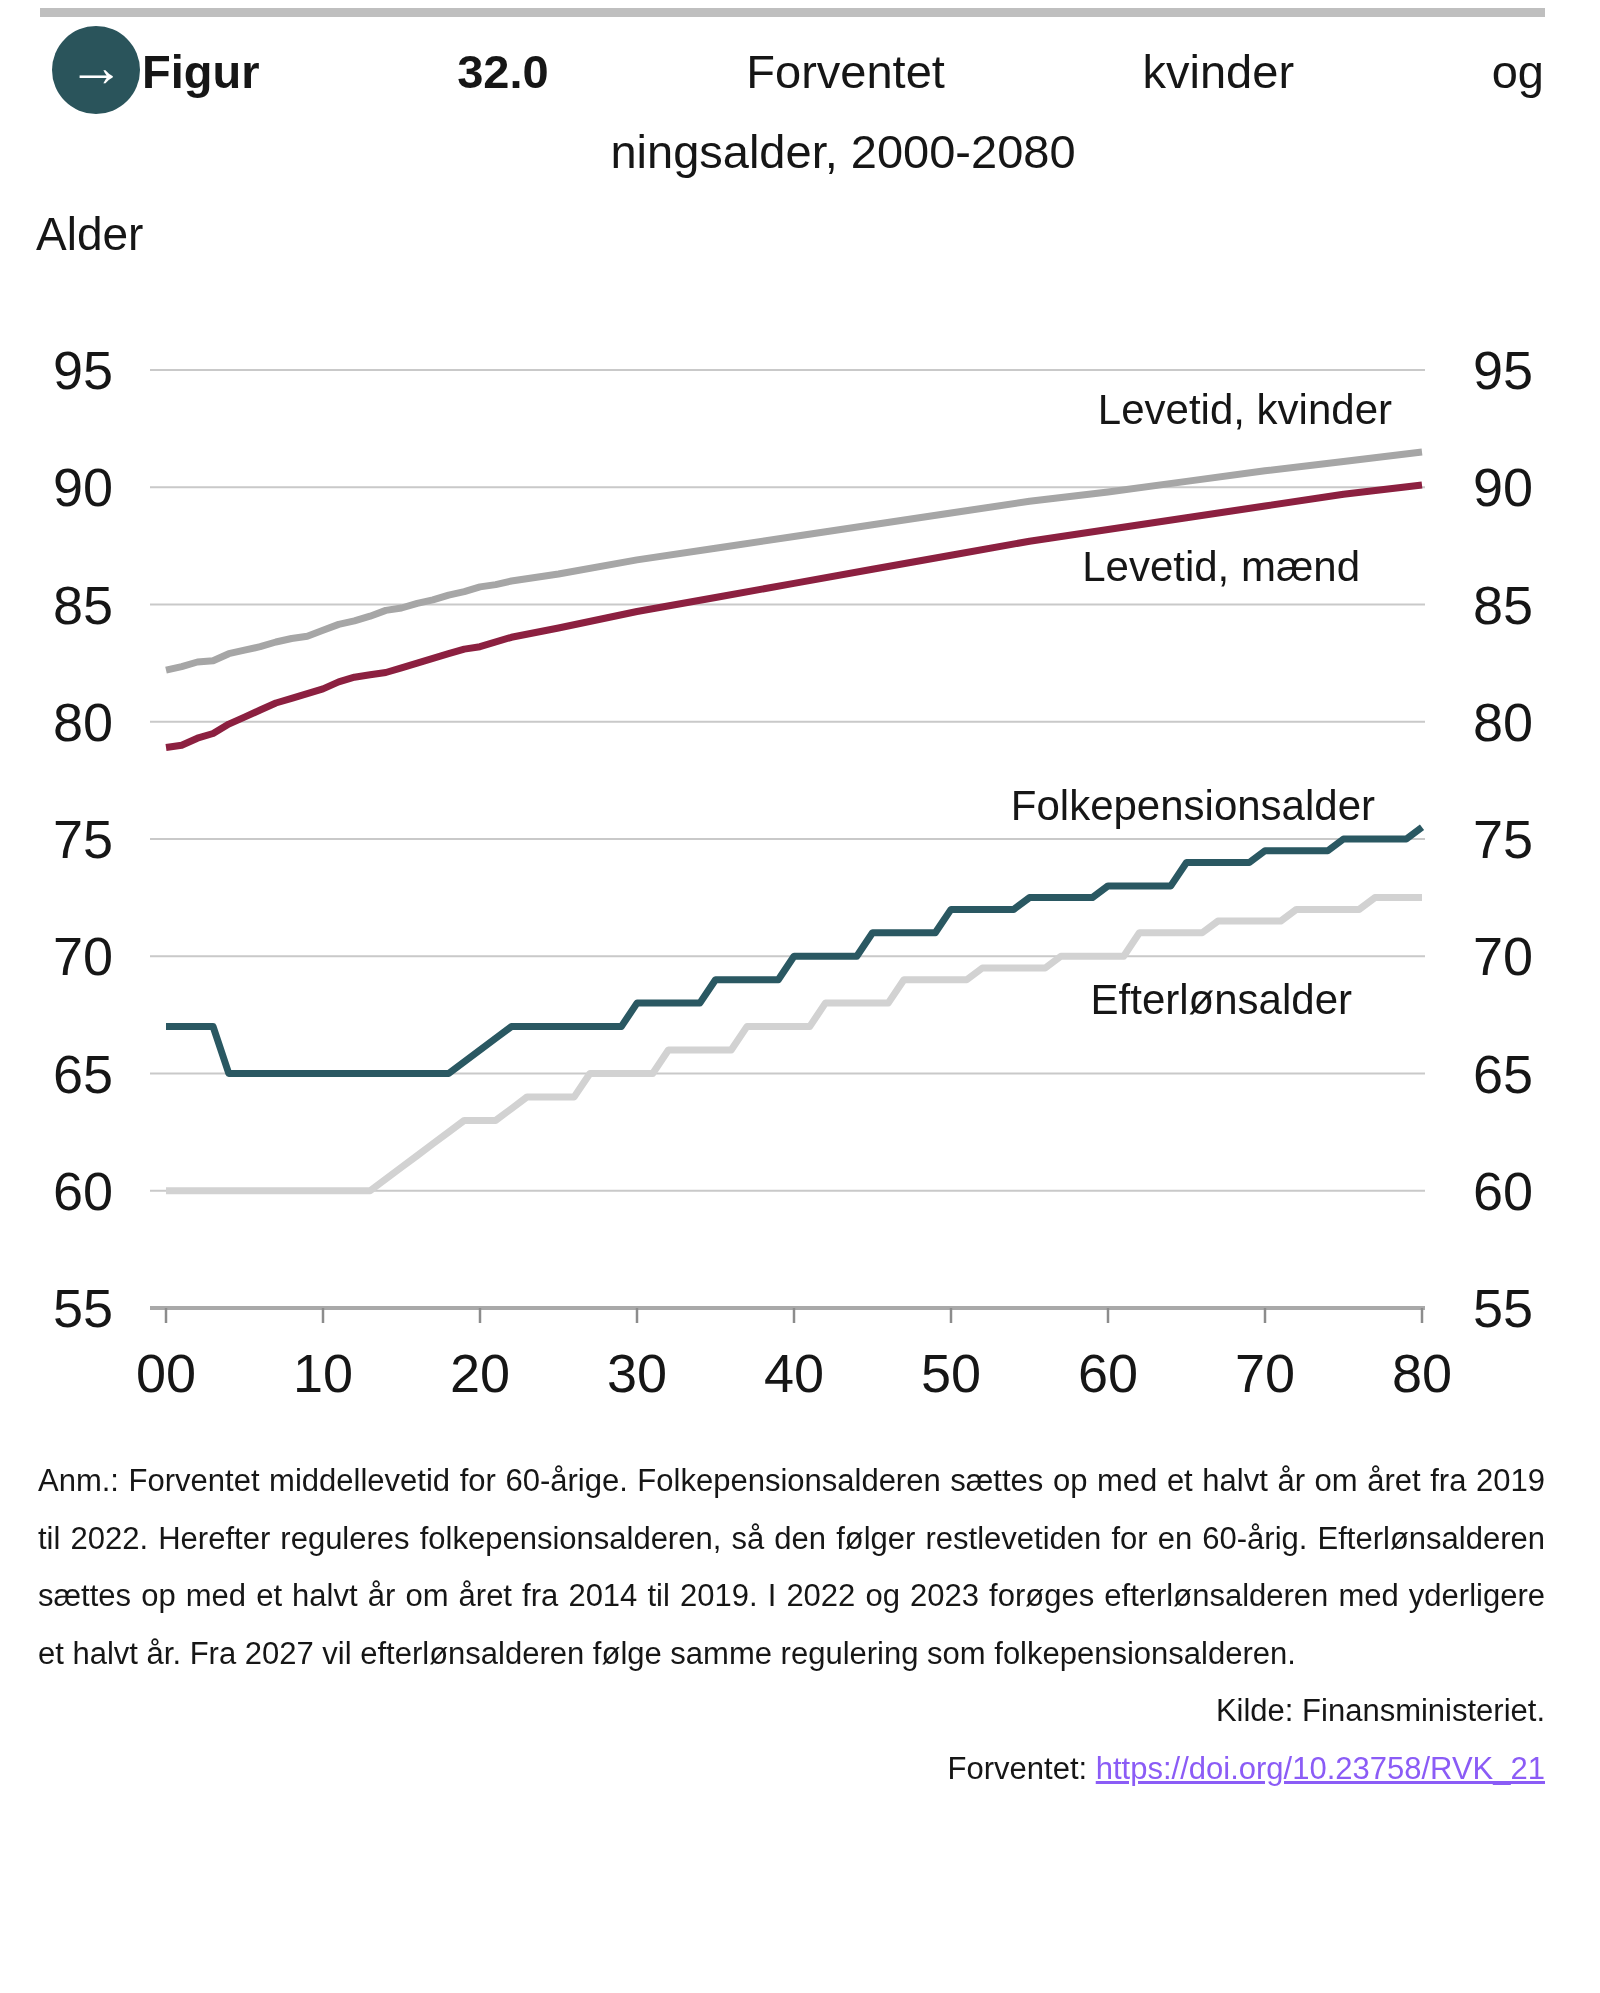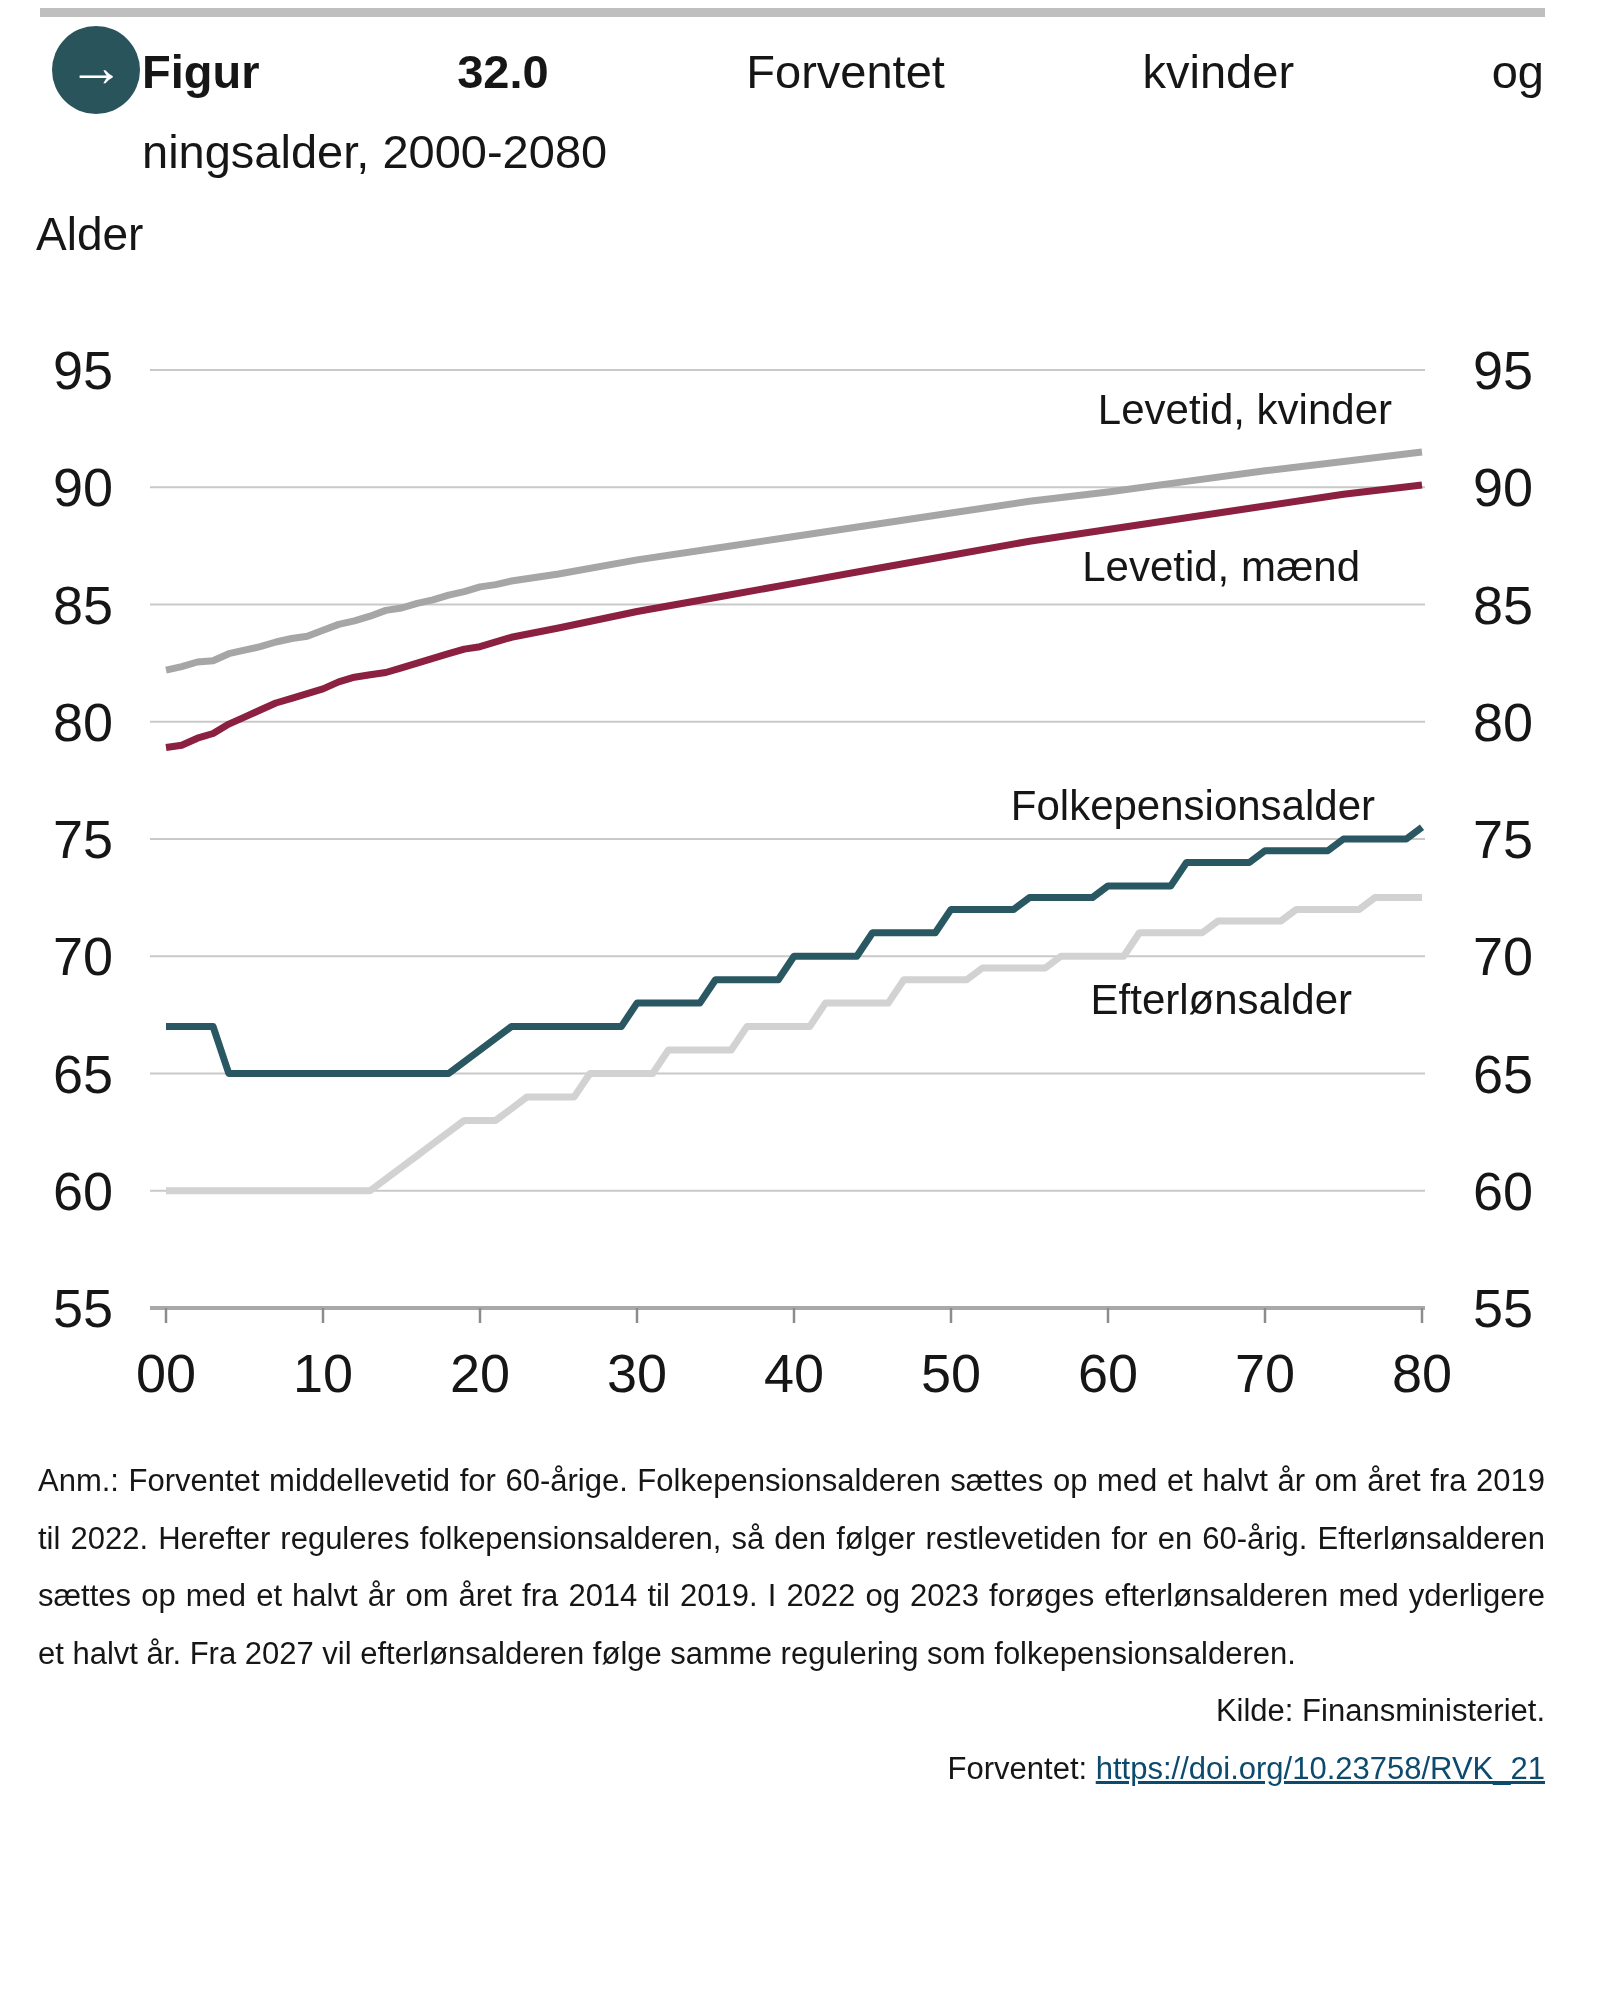--- a/index.html
+++ b/index.html
@@ -7,21 +7,21 @@
     width:1600px;height:1993px;position:relative;background:#ffffff;
     font-family:"Liberation Sans","DejaVu Sans",sans-serif;color:#161616;
     overflow:hidden;
   }
   .top-rule{position:absolute;left:40px;top:8px;width:1505px;height:9px;}
   .fig-icon{
     position:absolute;left:52px;top:26px;width:88px;height:88px;border-radius:50%;
     display:flex;align-items:center;justify-content:center;
   }
   .fig-icon .arrow{color:#ffffff;font-size:56px;font-weight:bold;line-height:1;transform:translateY(-3px);}
-  .title-block{position:absolute;left:142px;top:40px;width:1402px;font-size:47px;line-height:64px;}
+  .title-block{position:absolute;left:142px;top:40px;width:1402px;font-size:47px;line-height:64px;text-align:center;}
   .title-line1{display:flex;justify-content:space-between;white-space:nowrap;}
   .title-line1 .b{font-weight:bold;}
   .title-line2{margin-top:16px;}
   #chart{position:absolute;left:0;top:0;}
   .notes{position:absolute;left:38px;top:1452px;width:1507px;font-size:31px;line-height:57.5px;}
   .note-par{text-align:justify;}
   .src-line{text-align:right;}
   a.fig-link{text-decoration:underline;}
 </style>
 </head>
@@ -96,15 +96,15 @@
     <text x="1392" y="424" text-anchor="end" font-size="42" fill="#161616">Levetid, kvinder</text>
     <text x="1360" y="581" text-anchor="end" font-size="42" fill="#161616">Levetid, mænd</text>
     <text x="1375" y="820" text-anchor="end" font-size="42" fill="#161616">Folkepensionsalder</text>
     <text x="1352" y="1014" text-anchor="end" font-size="42" fill="#161616">Efterlønsalder</text>
   </svg>
 
 <div class="notes">
   <div class="note-par">Anm.: Forventet middellevetid for 60-årige. Folkepensionsalderen sættes op med et halvt år om året fra 2019 til 2022. Herefter reguleres folkepensionsalderen, så den følger restlevetiden for en 60-årig. Efterlønsalderen sættes op med et halvt år om året fra 2014 til 2019. I 2022 og 2023 forøges efterlønsalderen med yderligere et halvt år. Fra 2027 vil efterlønsalderen følge samme regulering som folkepensionsalderen.</div>
   <div class="src-line">Kilde: Finansministeriet.</div>
   <div class="src-line">
-    <span>Forventet: </span><a href="#" class="fig-link" style="color: #0c4a6e;">https://doi.org/10.23758/RVK_21</a>
+    <span>Forventet: </span><a href="#" class="fig-link" style="color: #8b5cf6;">https://doi.org/10.23758/RVK_21</a>
   </div>
 </div>
 
 </body></html>

